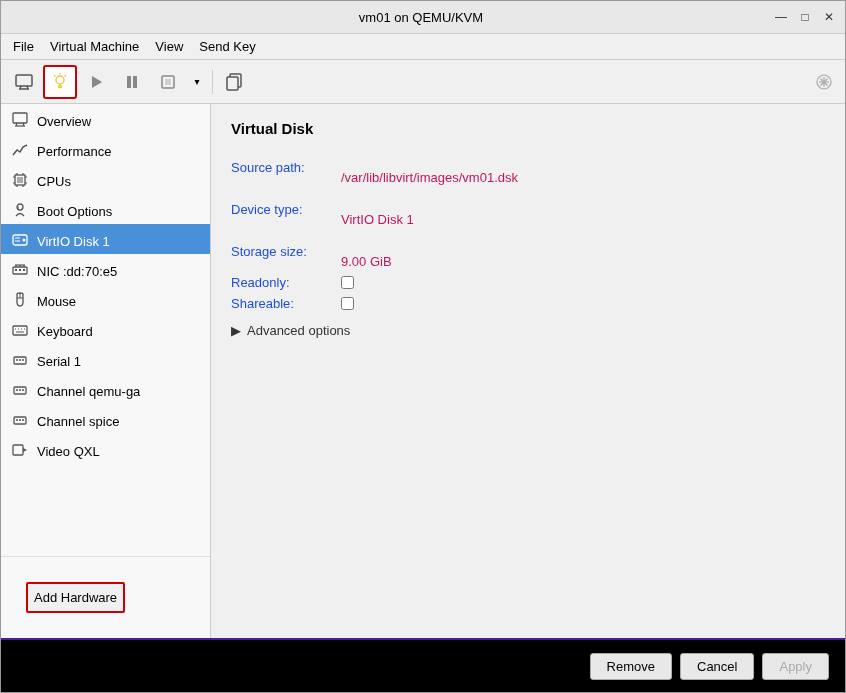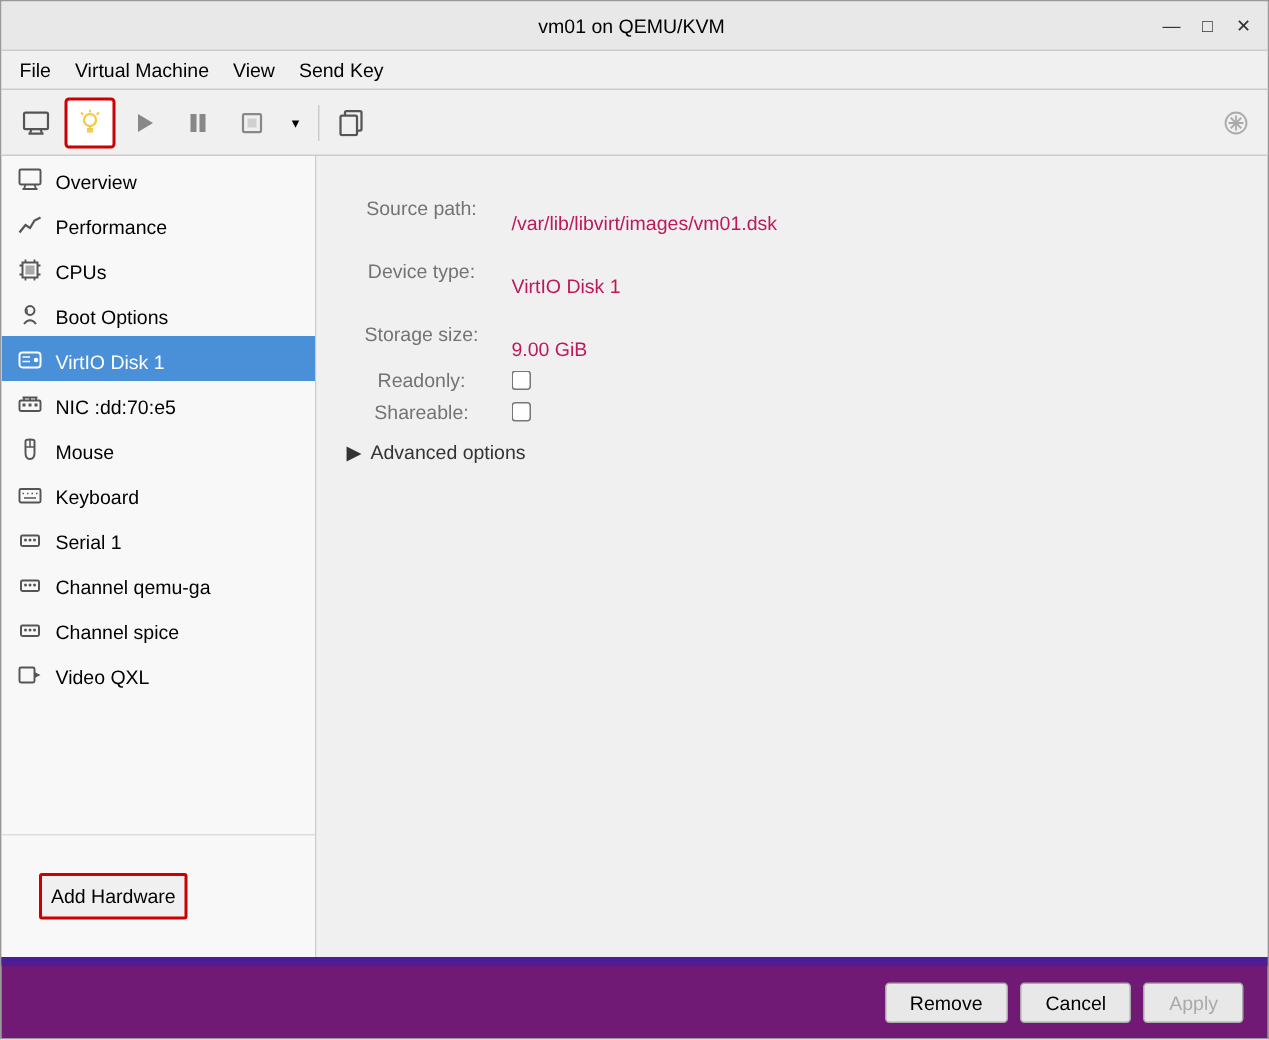--- a/index.html
+++ b/index.html
@@ -167,42 +167,42 @@
       font-weight: bold;
       margin-bottom: 12px;
     }
     .form-row {
       display: flex;
       align-items: center;
       margin-bottom: 6px;
     }
     .form-label {
       width: 110px;
-      text-align: center;
+      text-align: left;
       padding-right: 10px;
       font-size: 13px;
-      color: #737373;
+      color: #1d4ed8;
     }
     .form-value {
       font-size: 13px;
       color: #be185d;
       margin-top: 21px;
     }
     .advanced-options {
       margin-top: 12px;
       display: flex;
       align-items: center;
       gap: 6px;
       cursor: pointer;
       color: #333;
       font-size: 13px;
     }
     .bottom-bar {
-      background: #701a75;
-      border-top: 6px solid #4c1d95;
+      background: #000000;
+      border-top: 2px solid #4c1d95;
       height: 54px;
       display: flex;
       align-items: center;
       justify-content: flex-end;
       padding: 0 16px;
       gap: 8px;
     }
     .bottom-btn {
       padding: 5px 16px;
       border: 1px solid #aaa;
@@ -475,20 +475,21 @@
         </div>
 
       </div>
 
       <div class="sidebar-bottom">
         <button class="sidebar-add">Add Hardware</button>
       </div>
     </div>
 
     <div class="main-content">
+      <div class="section-title">Virtual Disk</div>
 
       <div class="form-row">
         <span class="form-label">Source path:</span>
         <span class="form-value">/var/lib/libvirt/images/vm01.dsk</span>
       </div>
       <div class="form-row">
         <span class="form-label">Device type:</span>
         <span class="form-value">VirtIO Disk 1</span>
       </div>
       <div class="form-row">

